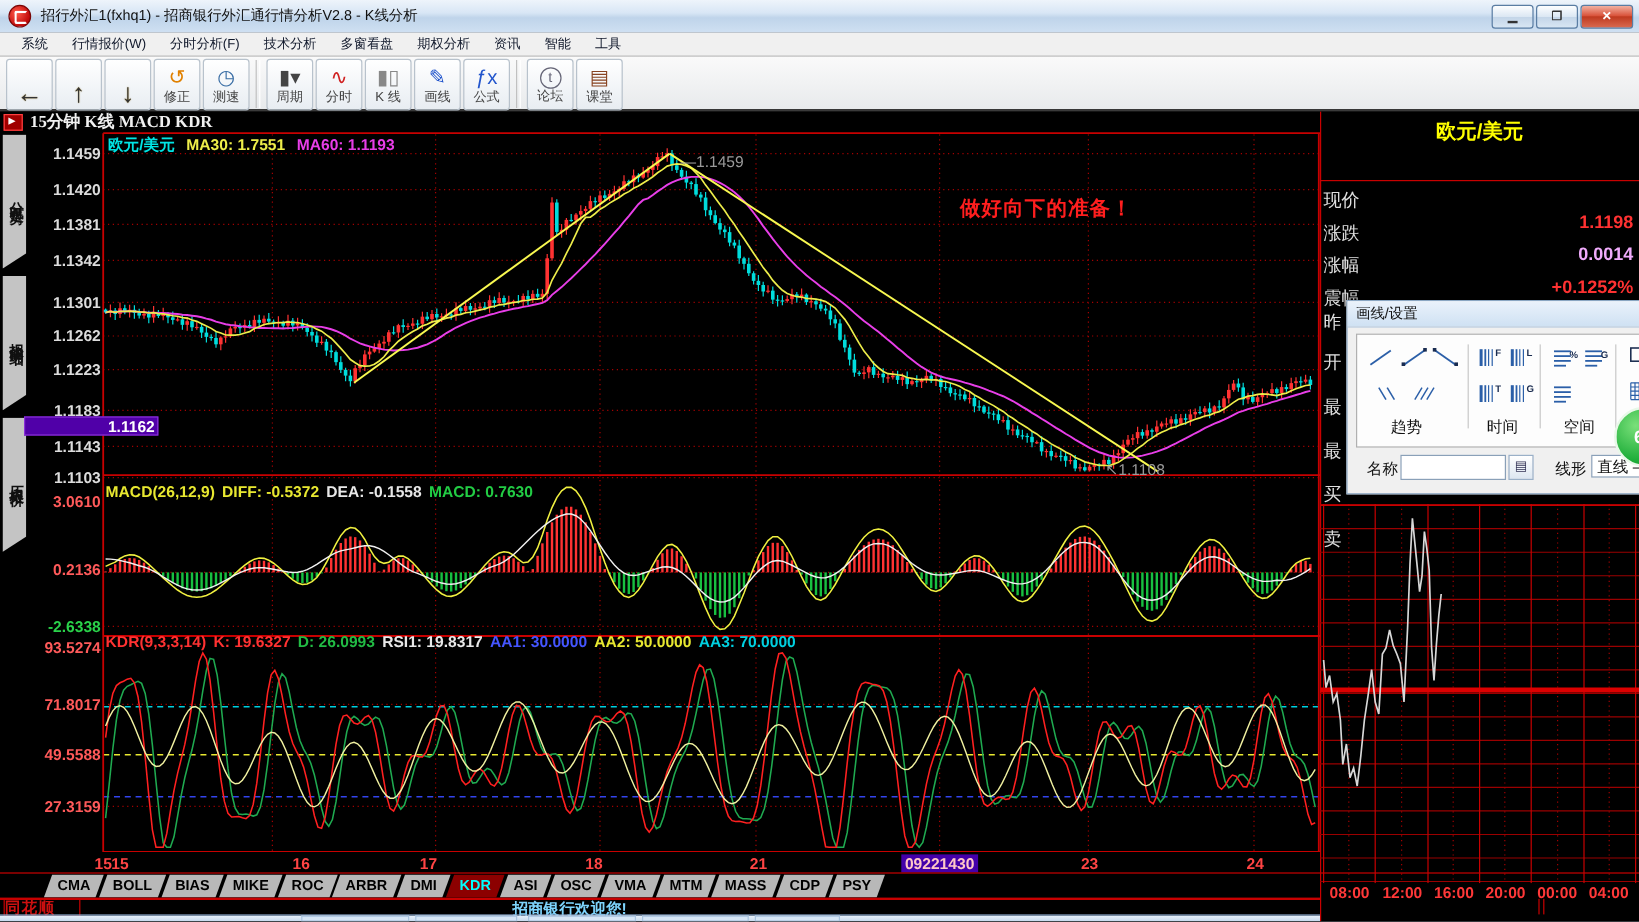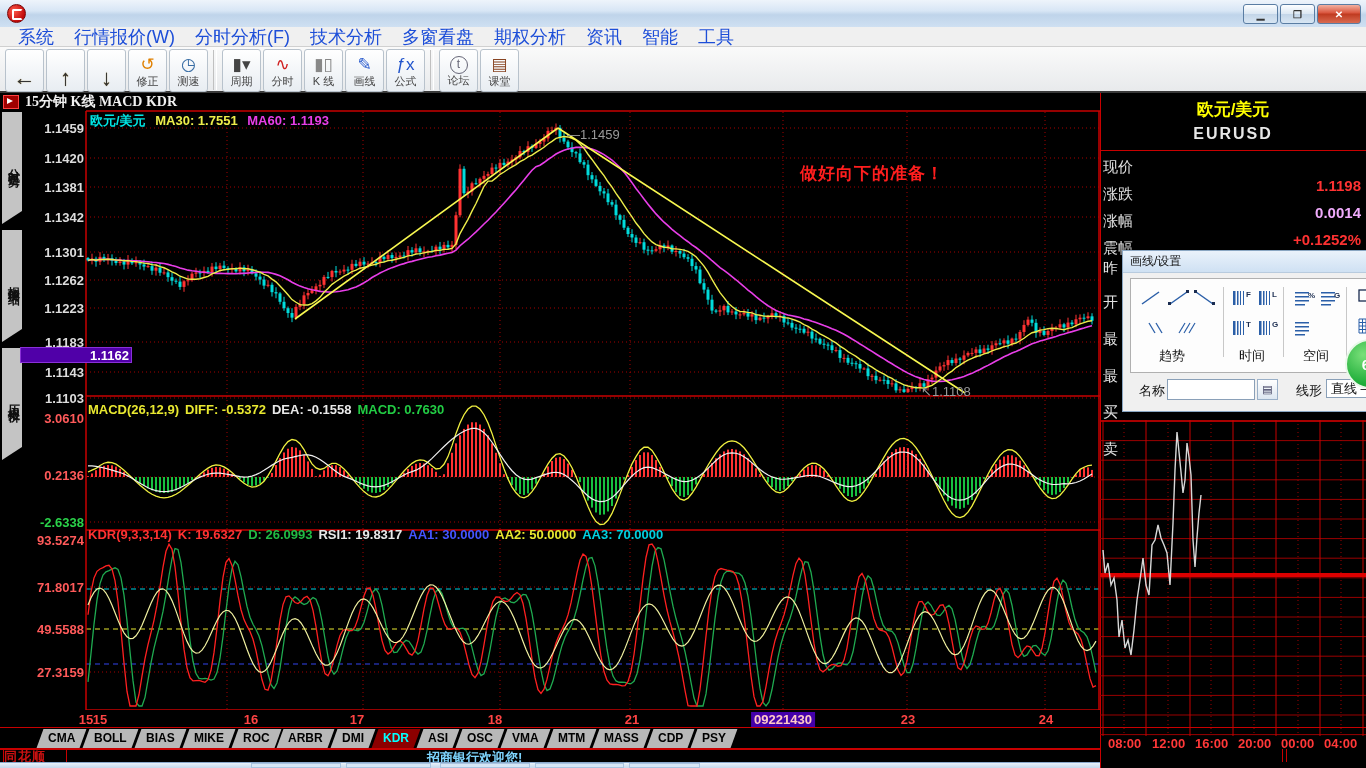--- a/index.html
+++ b/index.html
@@ -16,21 +16,21 @@
   #appicon:after{content:"";position:absolute;left:4px;top:4px;width:7px;height:7px;
     border:2px solid #fff;border-radius:2px;border-right-color:transparent;}
   #wintitle{font-size:12px;color:#111;}
   .winbtn{width:33px;height:18px;margin-left:2px;border:1px solid #5a7da3;border-radius:3px;
     background:linear-gradient(#fdfeff,#dbe7f3 50%,#c3d5e8 51%,#d8e6f3);
     display:flex;align-items:center;justify-content:center;font-size:10px;color:#333;font-weight:bold;}
   #btn-close{background:linear-gradient(#f2b0a0,#d9543c 45%,#bf3a20 50%,#d96a50);color:#fff;width:42px;}
   #winbtns{position:absolute;right:5px;top:4px;display:flex;}
   #menubar{left:0;top:27px;width:1366px;height:20px;background:#f0f0f0;border-bottom:1px solid #d0d0d0;
     display:flex;align-items:center;padding-left:8px;box-sizing:border-box;}
-  .menuitem{font-size:18px;color:#1d4ed8;padding:0 10px;height:20px;line-height:20px;text-align:center;}
+  .menuitem{font-size:11px;color:#0f172a;padding:0 10px;height:20px;line-height:20px;text-align:center;}
   #toolbar{left:0;top:47px;width:1366px;height:46px;background:linear-gradient(#fafafa,#e8eaec);
     border-bottom:2px solid #3a3a3a;display:flex;align-items:flex-start;padding:2px 0 0 4px;box-sizing:border-box;}
   .tbtn{width:37px;height:41px;margin:0 1px;border:1px solid #b8c2cc;border-radius:3px;
     background:linear-gradient(#ffffff,#e8edf2);display:flex;flex-direction:column;align-items:center;justify-content:center;}
   .tbtn .ticon{font-size:17px;line-height:19px;height:20px;}
   .tbtn .tlabel{font-size:11px;color:#444;line-height:12px;}
   .tbtn.arrow .ticon{font-size:22px;font-weight:bold;color:#f4b820;text-shadow:0 0 1px #7a5a00;line-height:34px;}
   .tsep{width:2px;height:40px;margin:1px 4px;border-left:1px solid #c0c0c0;border-right:1px solid #fff;}
   
   #chead{left:0;top:93px;width:1100px;height:17px;background:#000;display:flex;align-items:center;}
@@ -97,20 +97,21 @@
   .minitime{position:absolute;top:736px;color:#ff3838;font-size:13px;font-weight:bold;}
   .sicon{position:absolute;top:751px;}
 </style>
 </head>
 <body>
 
 <div id="app">
 
   <div id="titlebar" class="abs">
     <div id="appicon"></div>
+    <div id="wintitle">招行外汇1(fxhq1) - 招商银行外汇通行情分析V2.8 - K线分析</div>
   </div>
   <div id="winbtns">
     <div class="winbtn">▁</div>
     <div class="winbtn">❐</div>
     <div class="winbtn" id="btn-close">✕</div>
   </div>
 
   <div id="menubar" class="abs">
       <div class="menuitem">系统</div>
       <div class="menuitem">行情报价(W)</div>
@@ -1063,21 +1064,20 @@
       <div style="position:absolute;left:2px;top:2px;width:10px;height:1px;background:#fff"></div>
       <div style="position:absolute;left:2px;top:5px;width:7px;height:1px;background:#fff"></div>
       <div style="position:absolute;left:2px;bottom:-3px;border-left:4px solid #f7a823;border-bottom:4px solid transparent"></div>
       </div>
     </div>
   <div id="clock">16:58:13</div>
   <div id="taskbar" class="abs"></div>
 
   <div id="rpanel" class="abs"></div>
   <div id="qtitle">欧元/美元</div>
-  <div id="qcode">EURUSD</div>
   <div id="qrows">
       <div class="qrow" style="top: 158px;"><div class="ql" style="display: inline;">现价</div><div class="qv" style="color: rgb(255, 50, 50);">1.1198</div></div>
       <div class="qrow" style="top: 185px;"><div class="ql" style="display: inline;">涨跌</div><div class="qv" style="color: #f0abfc;">0.0014</div></div>
       <div class="qrow" style="top: 212px;"><div class="ql" style="display: inline;">涨幅</div><div class="qv" style="color: rgb(255, 50, 50);">+0.1252%</div></div>
       <div class="qrow" style="top: 239px;"><div class="ql" style="display: inline;">震幅</div><div class="qv" style="color: rgb(0, 229, 255);">0.54%</div></div>
       <div class="qpart" style="top: 259px;">昨</div>
       <div class="qpart" style="top: 293px;">开</div>
       <div class="qpart" style="top: 330px;">最</div>
       <div class="qpart" style="top: 367px;">最</div>
       <div class="qpart" style="top: 403px;">买</div>

